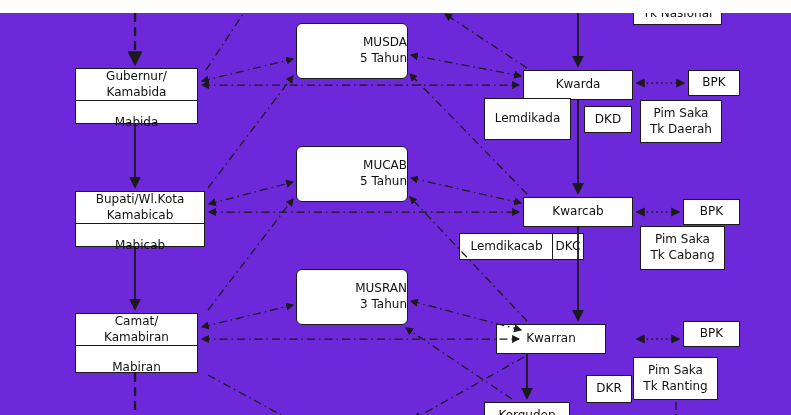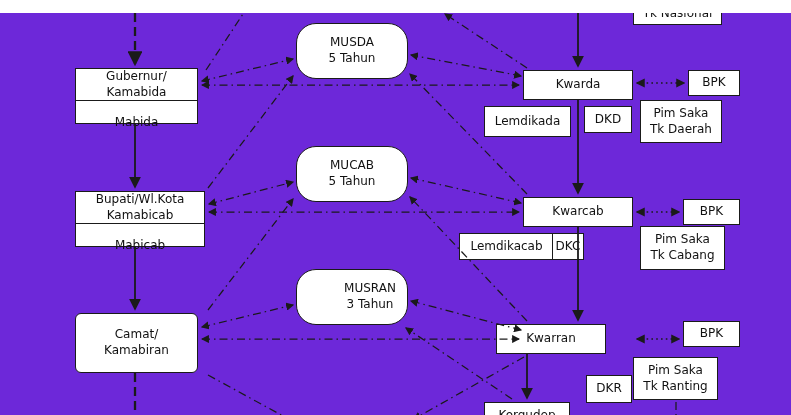--- a/index.html
+++ b/index.html
@@ -5,21 +5,21 @@
   * { margin:0; padding:0; box-sizing:border-box; }
   html,body { background:#ffffff; }
   body { font-family:"DejaVu Sans","Liberation Sans",sans-serif; }
   .canvas { position:relative; width:791px; height:415px; background:#6d28d9; overflow:hidden;margin-top:13px; }
   .box {
     position:absolute; background:#fff; border:1.6px solid #1a1a1a;
     display:flex; flex-direction:column; align-items:center; justify-content:center;
     text-align:center; font-size:12px; color:#111; line-height:1.3; z-index:2;
   }
   .box span { display:block; }
-  .rounded { border-radius:20px; }
+  .rounded { border-radius:6px;align-items:flex-end; }
   .split { padding:0; justify-content:stretch; }
   .split .upper { flex:1; width:100%; display:flex; flex-direction:column; align-items:center; justify-content:center; }
   .split .lower { width:100%; border-top:1.6px solid #1a1a1a; padding:14px 0 3px 0; display:flex; align-items:center; justify-content:center; }
   .align-bottom { justify-content:flex-end; padding-bottom:2px; }
   .overlay { position:absolute; left:0; top:0; z-index:4; pointer-events:none; }
 </style>
 </head>
 <body>
 
 <div class="canvas">
@@ -44,21 +44,21 @@
   </div>
 
   <div class="box" style="left:523px; top:57px; width:110px; height:30px;">
     <span>Kwarda</span>
   </div>
 
   <div class="box" style="left:688px; top:57px; width:52px; height:26px;">
     <span>BPK</span>
   </div>
 
-  <div class="box" style="left:484px; top:93px; width:87px; height:31px;">
+  <div class="box" style="left:484px; top:85px; width:87px; height:42px;">
     <span>Lemdikada</span>
   </div>
 
   <div class="box" style="left:584px; top:93px; width:48px; height:27px;">
     <span>DKD</span>
   </div>
 
   <div class="box" style="left:640px; top:87px; width:82px; height:43px;">
     <span>Pim Saka</span>
     <span>Tk Daerah</span>
@@ -98,24 +98,27 @@
   <div class="box" style="left:640px; top:213px; width:85px; height:44px;">
     <span>Pim Saka</span>
     <span>Tk Cabang</span>
   </div>
 
   <div class="box rounded" style="left:296px; top:256px; width:112px; height:56px;padding-left:36px;">
     <span>MUSRAN</span>
     <span>3 Tahun</span>
   </div>
 
-  <div class="box split" style="left:75px; top:300px; width:123px; height:60px;border-radius:6px;">
+  <div class="box split" style="left:75px; top:300px; width:123px; height:60px;">
     <div class="upper">
       <span>Camat/</span>
       <span>Kamabiran</span>
+    </div>
+    <div class="lower">
+      <span>Mabiran</span>
     </div>
   </div>
 
   <div class="box" style="left:496px; top:311px; width:110px; height:30px;">
     <span>Kwarran</span>
   </div>
 
   <div class="box" style="left:683px; top:308px; width:57px; height:26px;">
     <span>BPK</span>
   </div>

